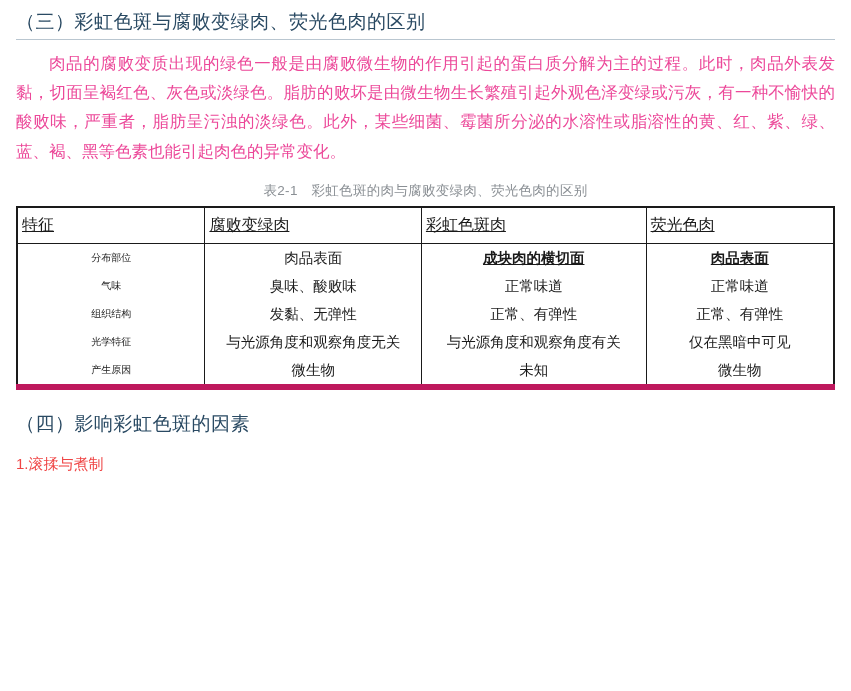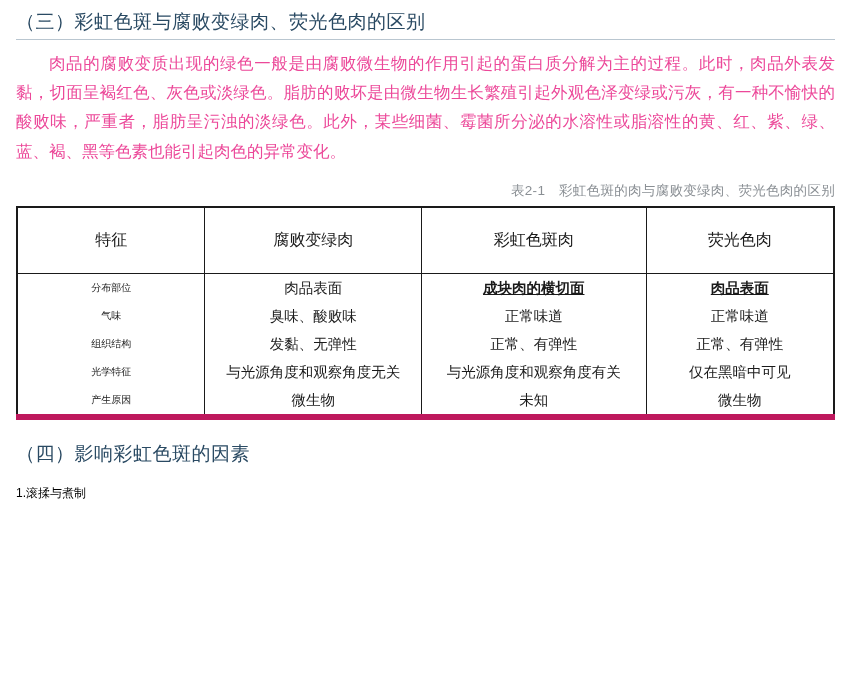--- a/index.html
+++ b/index.html
@@ -46,39 +46,40 @@
     text-indent: 2em;
     margin: 9px 0 0 0;
     color: #ec4899;
   }
 
   
   .table-caption {
     font-family: "Liberation Sans", "DejaVu Sans", sans-serif;
     font-size: 13.5px;
     color: #8a8f94;
-    text-align: right;
+    text-align: center;
     margin: 16px 0 6px 0;
     letter-spacing: 0.3px;
   }
 
   
   table.data {
     width: 100%;
     border-collapse: collapse;
     font-size: 14.5px;
     table-layout: fixed;
   }
   table.data thead th {
     font-weight: normal;
     font-size: 16px;
-    padding: 22px 4px;
-    text-align: center;
+    padding: 7px 4px;
+    text-align: left;
     border-left: 1px solid #1a1a1a;
     border-right: 1px solid #1a1a1a;
+    text-decoration: underline;
   }
   table.data thead tr {
     border-top: 2px solid #1a1a1a;
     border-bottom: 1px solid #1a1a1a;
   }
   table.data tbody tr:last-child {
     border-bottom: 6px solid #be185d;
   }
   table.data tbody td {
     padding: 3.5px 4px;
@@ -100,22 +101,22 @@
     border-left: 2px solid #1a1a1a;
   }
   table.data thead th:last-child,
   table.data tbody td:last-child {
     border-right: 2px solid #1a1a1a;
   }
 
   
   .subheading {
     font-family: "Liberation Sans", "DejaVu Sans", sans-serif;
-    font-size: 12px;
-    color: #000000;
+    font-size: 15px;
+    color: #ef4444;
     margin: 14px 0 0 0;
   }
   .heading-gap { margin-top: 22px; }
 </style>
 </head>
 <body>
 
 <div class="page">
 
   <h2 class="heading ruled">（三）彩虹色斑与腐败变绿肉、荧光色肉的区别</h2>

